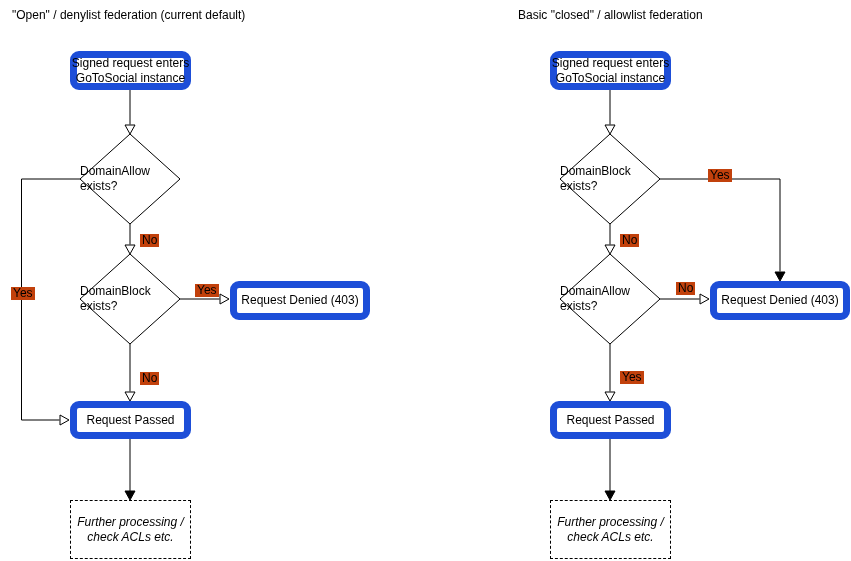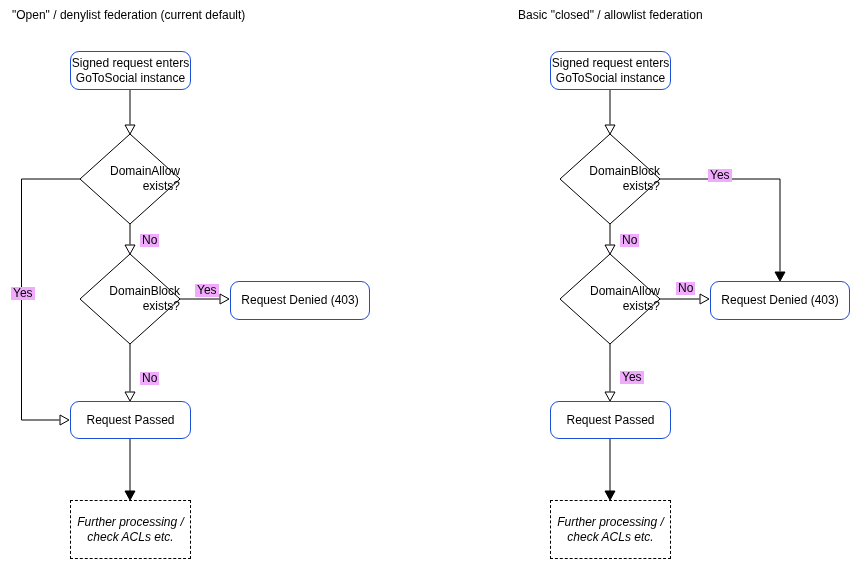--- a/index.html
+++ b/index.html
@@ -16,40 +16,40 @@
   .layer { position: absolute; left: 0; top: 0; }
   .chart-title {
     position: absolute;
     white-space: nowrap;
     line-height: 14px;
   }
   .node {
     position: absolute;
     box-sizing: border-box;
     background: #ffffff;
-    border: 1px solid #1d4ed8;
+    border: 7px solid #1d4ed8;
     display: flex;
     flex-direction: column;
     align-items: center;
     justify-content: center;
     text-align: center;
     line-height: 15px;
   }
   .rounded { border-radius: 9px; }
   .dashed  { border: 1px dashed #000000; border-radius: 0; font-style: italic; }
   .node div { white-space: nowrap; }
   .diamond-label {
     position: absolute;
-    text-align: right;
+    text-align: left;
     line-height: 15px;
   }
   .diamond-label div { white-space: nowrap; }
   .edge-label {
     position: absolute;
-    background: #f0abfc;
+    background: #c2410c;
     padding: 0 2px;
     line-height: 13px;
     white-space: nowrap;
     text-align: right;
   }
 </style>
 </head>
 <body>
 
 <div class="canvas">

